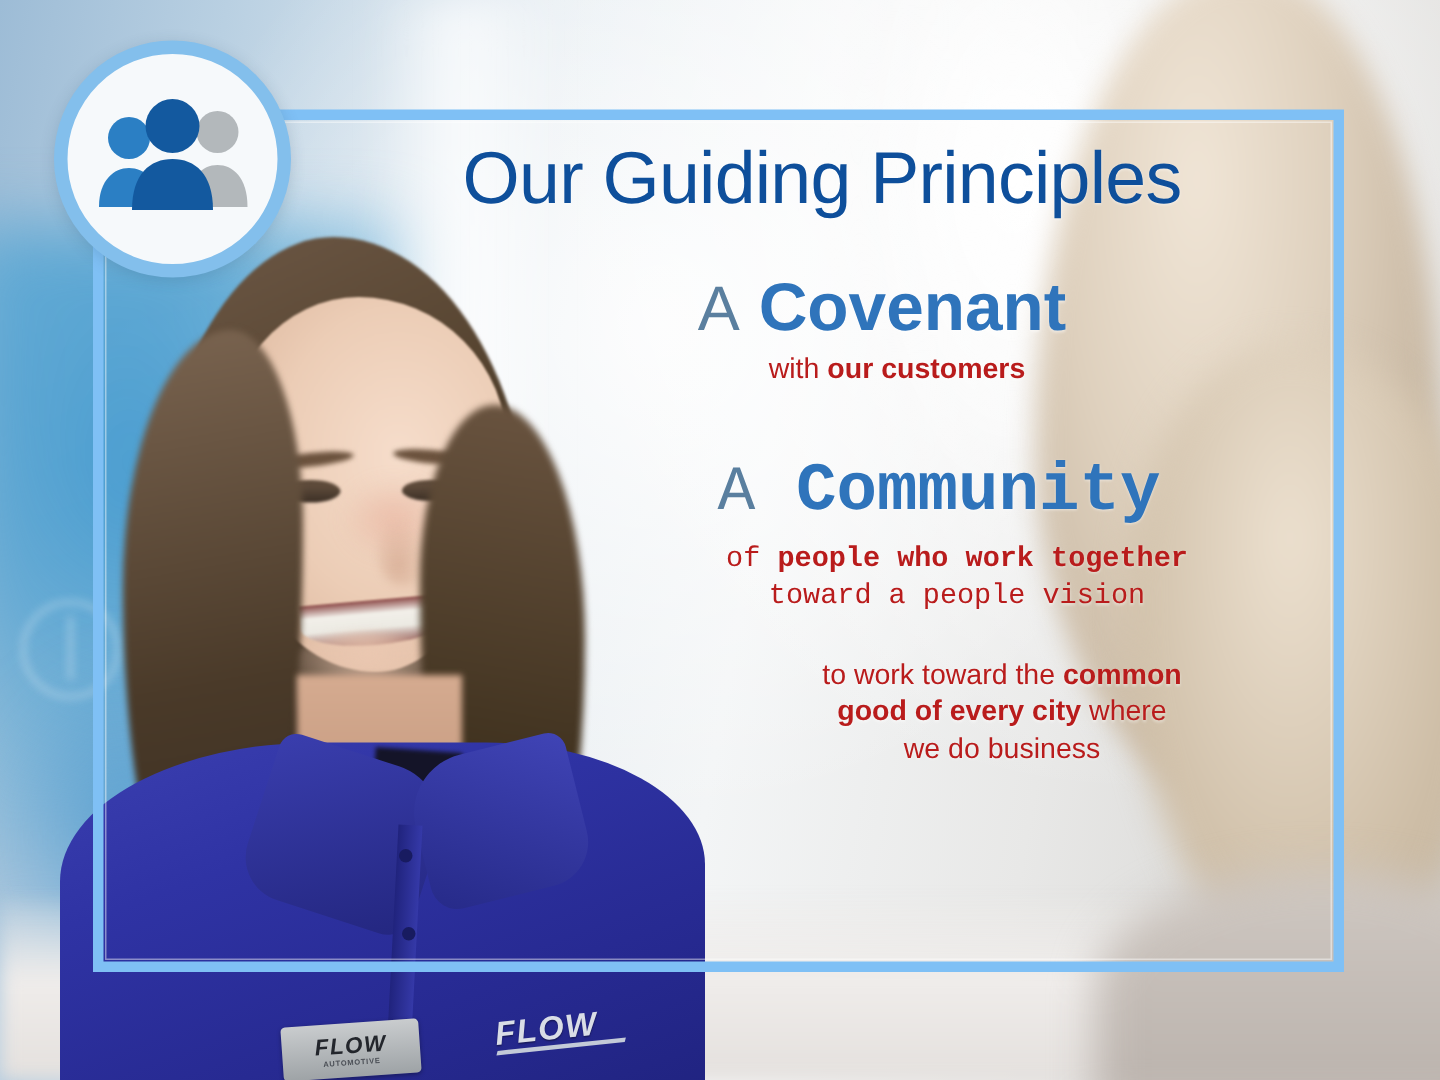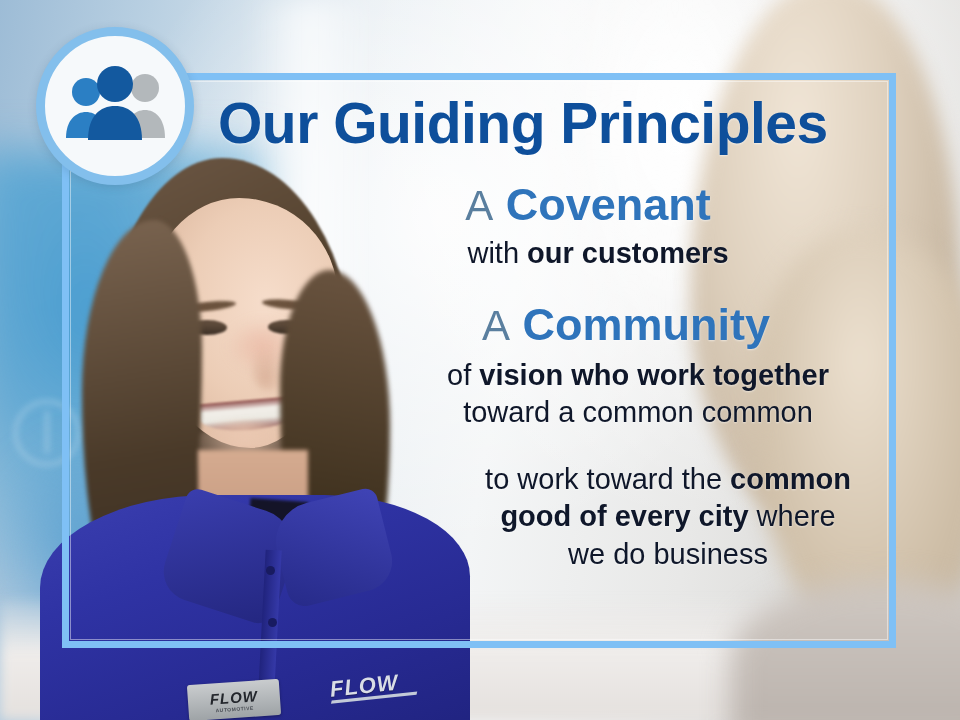--- a/index.html
+++ b/index.html
@@ -206,41 +206,42 @@
     position:absolute;left:36px;top:27px;width:158px;height:158px;border-radius:50%;
     background:#f6f9fb;border:9px solid #83bfec;box-sizing:border-box;
     display:flex;align-items:center;justify-content:center;
     box-shadow:0 2px 10px rgba(40,70,100,.18);
   }
   .badge-circle svg{width:104px;height:80px;display:block;}
 
   
   .title{
     position:absolute;left:218px;top:95px;width:660px;
-    font-size:57px;font-weight:700;color:#0e4f9b;
+    text-align:center;
+    font-size:49px;font-weight:400;color:#0e4f9b;
     letter-spacing:-.5px;line-height:1;
     text-shadow:0 1px 2px rgba(255,255,255,.55);
   }
 
   .principles{position:absolute;left:313px;top:180px;width:590px;}
   .p-block{margin-bottom:4px;}
   .p-head{
     font-size:45px;line-height:1.1;color:#2f74bb;font-weight:700;
     text-shadow:0 1px 2px rgba(255,255,255,.5);
   }
   .p-head .art{font-weight:400;color:#5a7f9f;font-size:42px;}
   .p-sub{
-    font-size:29px;line-height:1.28;color:#0f172a;font-weight:400;
+    font-size:19px;line-height:1.28;color:#b91c1c;font-weight:400;
     text-shadow:0 1px 2px rgba(255,255,255,.5);
   }
   .p-sub b{font-weight:700;}
 
   .b1 .p-head{text-align:center;padding-right:40px;}
   .b1 .p-sub{text-align:center;padding-right:20px;margin-top:5px;}
-  .b2{margin-top:28px;}
+  .b2{margin-top:44px;font-family:Liberation Mono, monospace;}
   .b2 .p-head{text-align:center;padding-left:36px;}
   .b2 .p-sub{text-align:center;padding-left:60px;margin-top:8px;}
   .b3{margin-top:30px;}
   .b3 .p-head{text-align:right;padding-right:24px;}
   .b3 .p-sub{text-align:center;padding-left:120px;margin-top:8px;}
 </style>
 </head>
 <body>
 
 <div class="stage">
@@ -317,21 +318,21 @@
         <span>Covenant</span>
       </div>
       <div class="p-sub"><span>with </span><b>our customers</b></div>
     </div>
 
     <div class="p-block b2">
       <div class="p-head">
         <span class="art">A</span>
         <span>Community</span>
       </div>
-      <div class="p-sub"><span>of </span><b>vision who work together</b><br><span>toward a common common</span></div>
+      <div class="p-sub"><span>of </span><b>people who work together</b><br><span>toward a people vision</span></div>
     </div>
 
     <div class="p-block b3">
       <div class="p-sub"><span>to work toward the </span><b>common</b><br><b>good of every city</b><span> where</span><br><span>we do business</span></div>
     </div>
 
   </div>
 
 </div>
 

